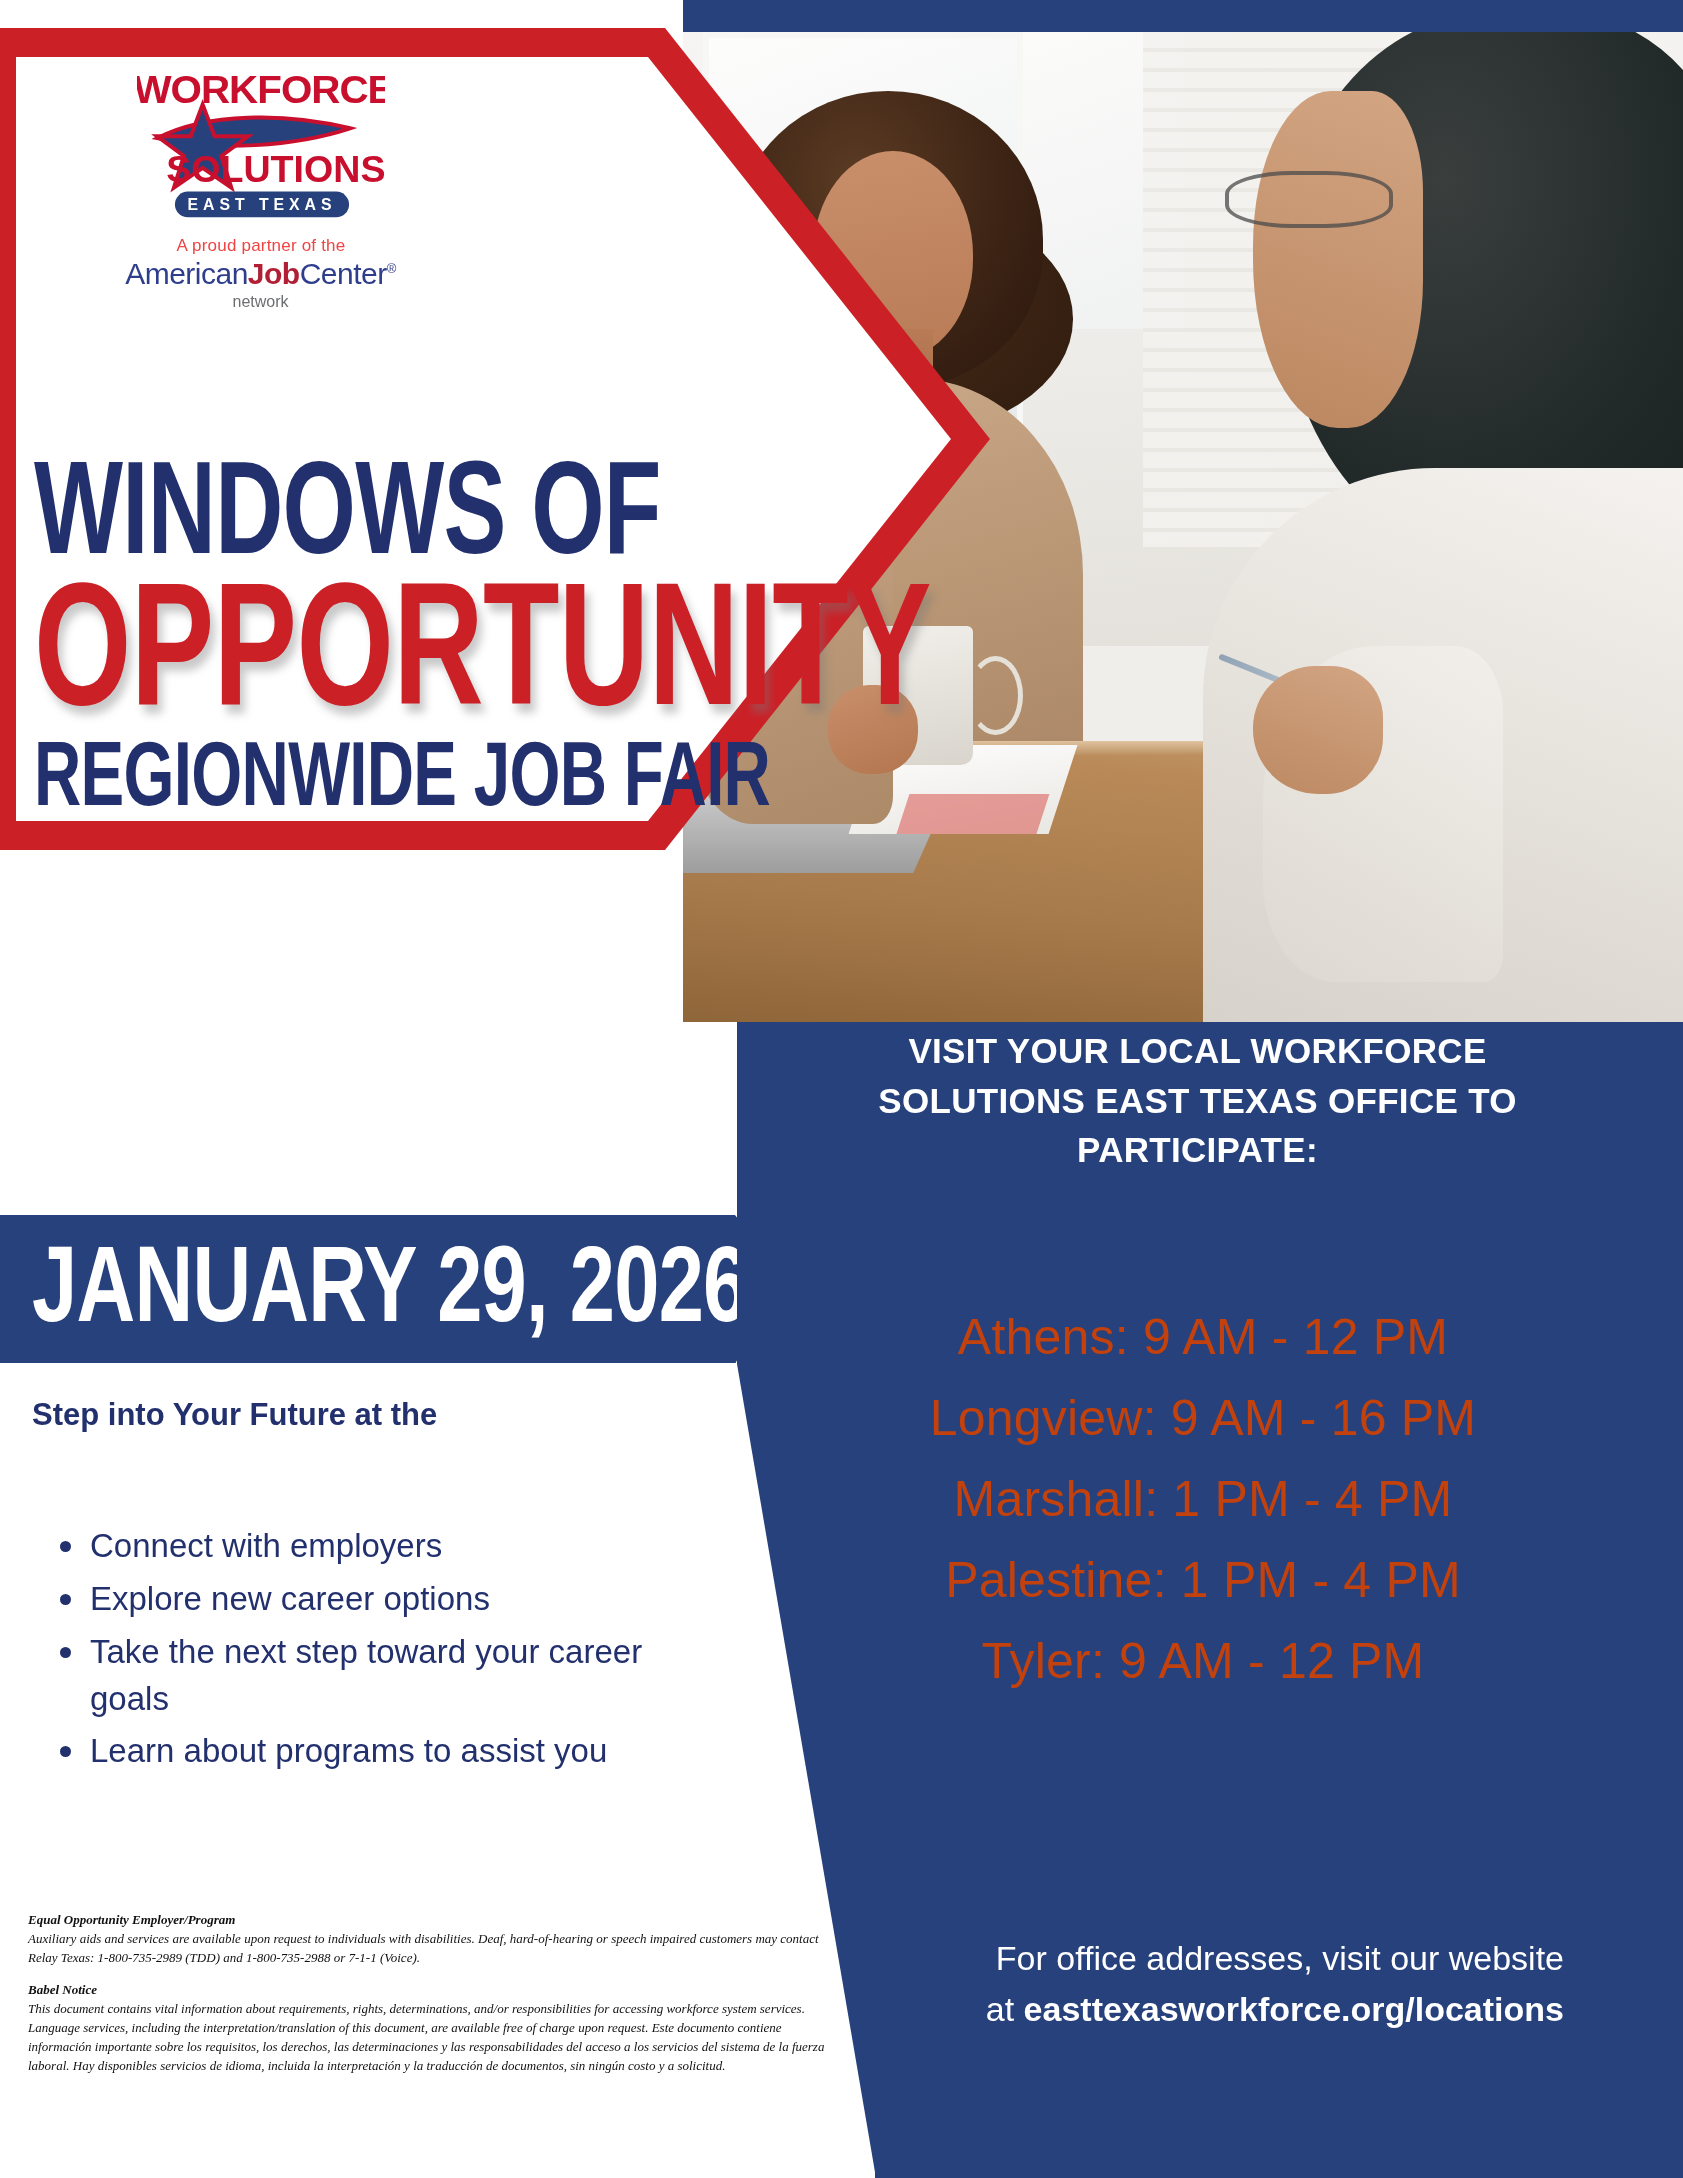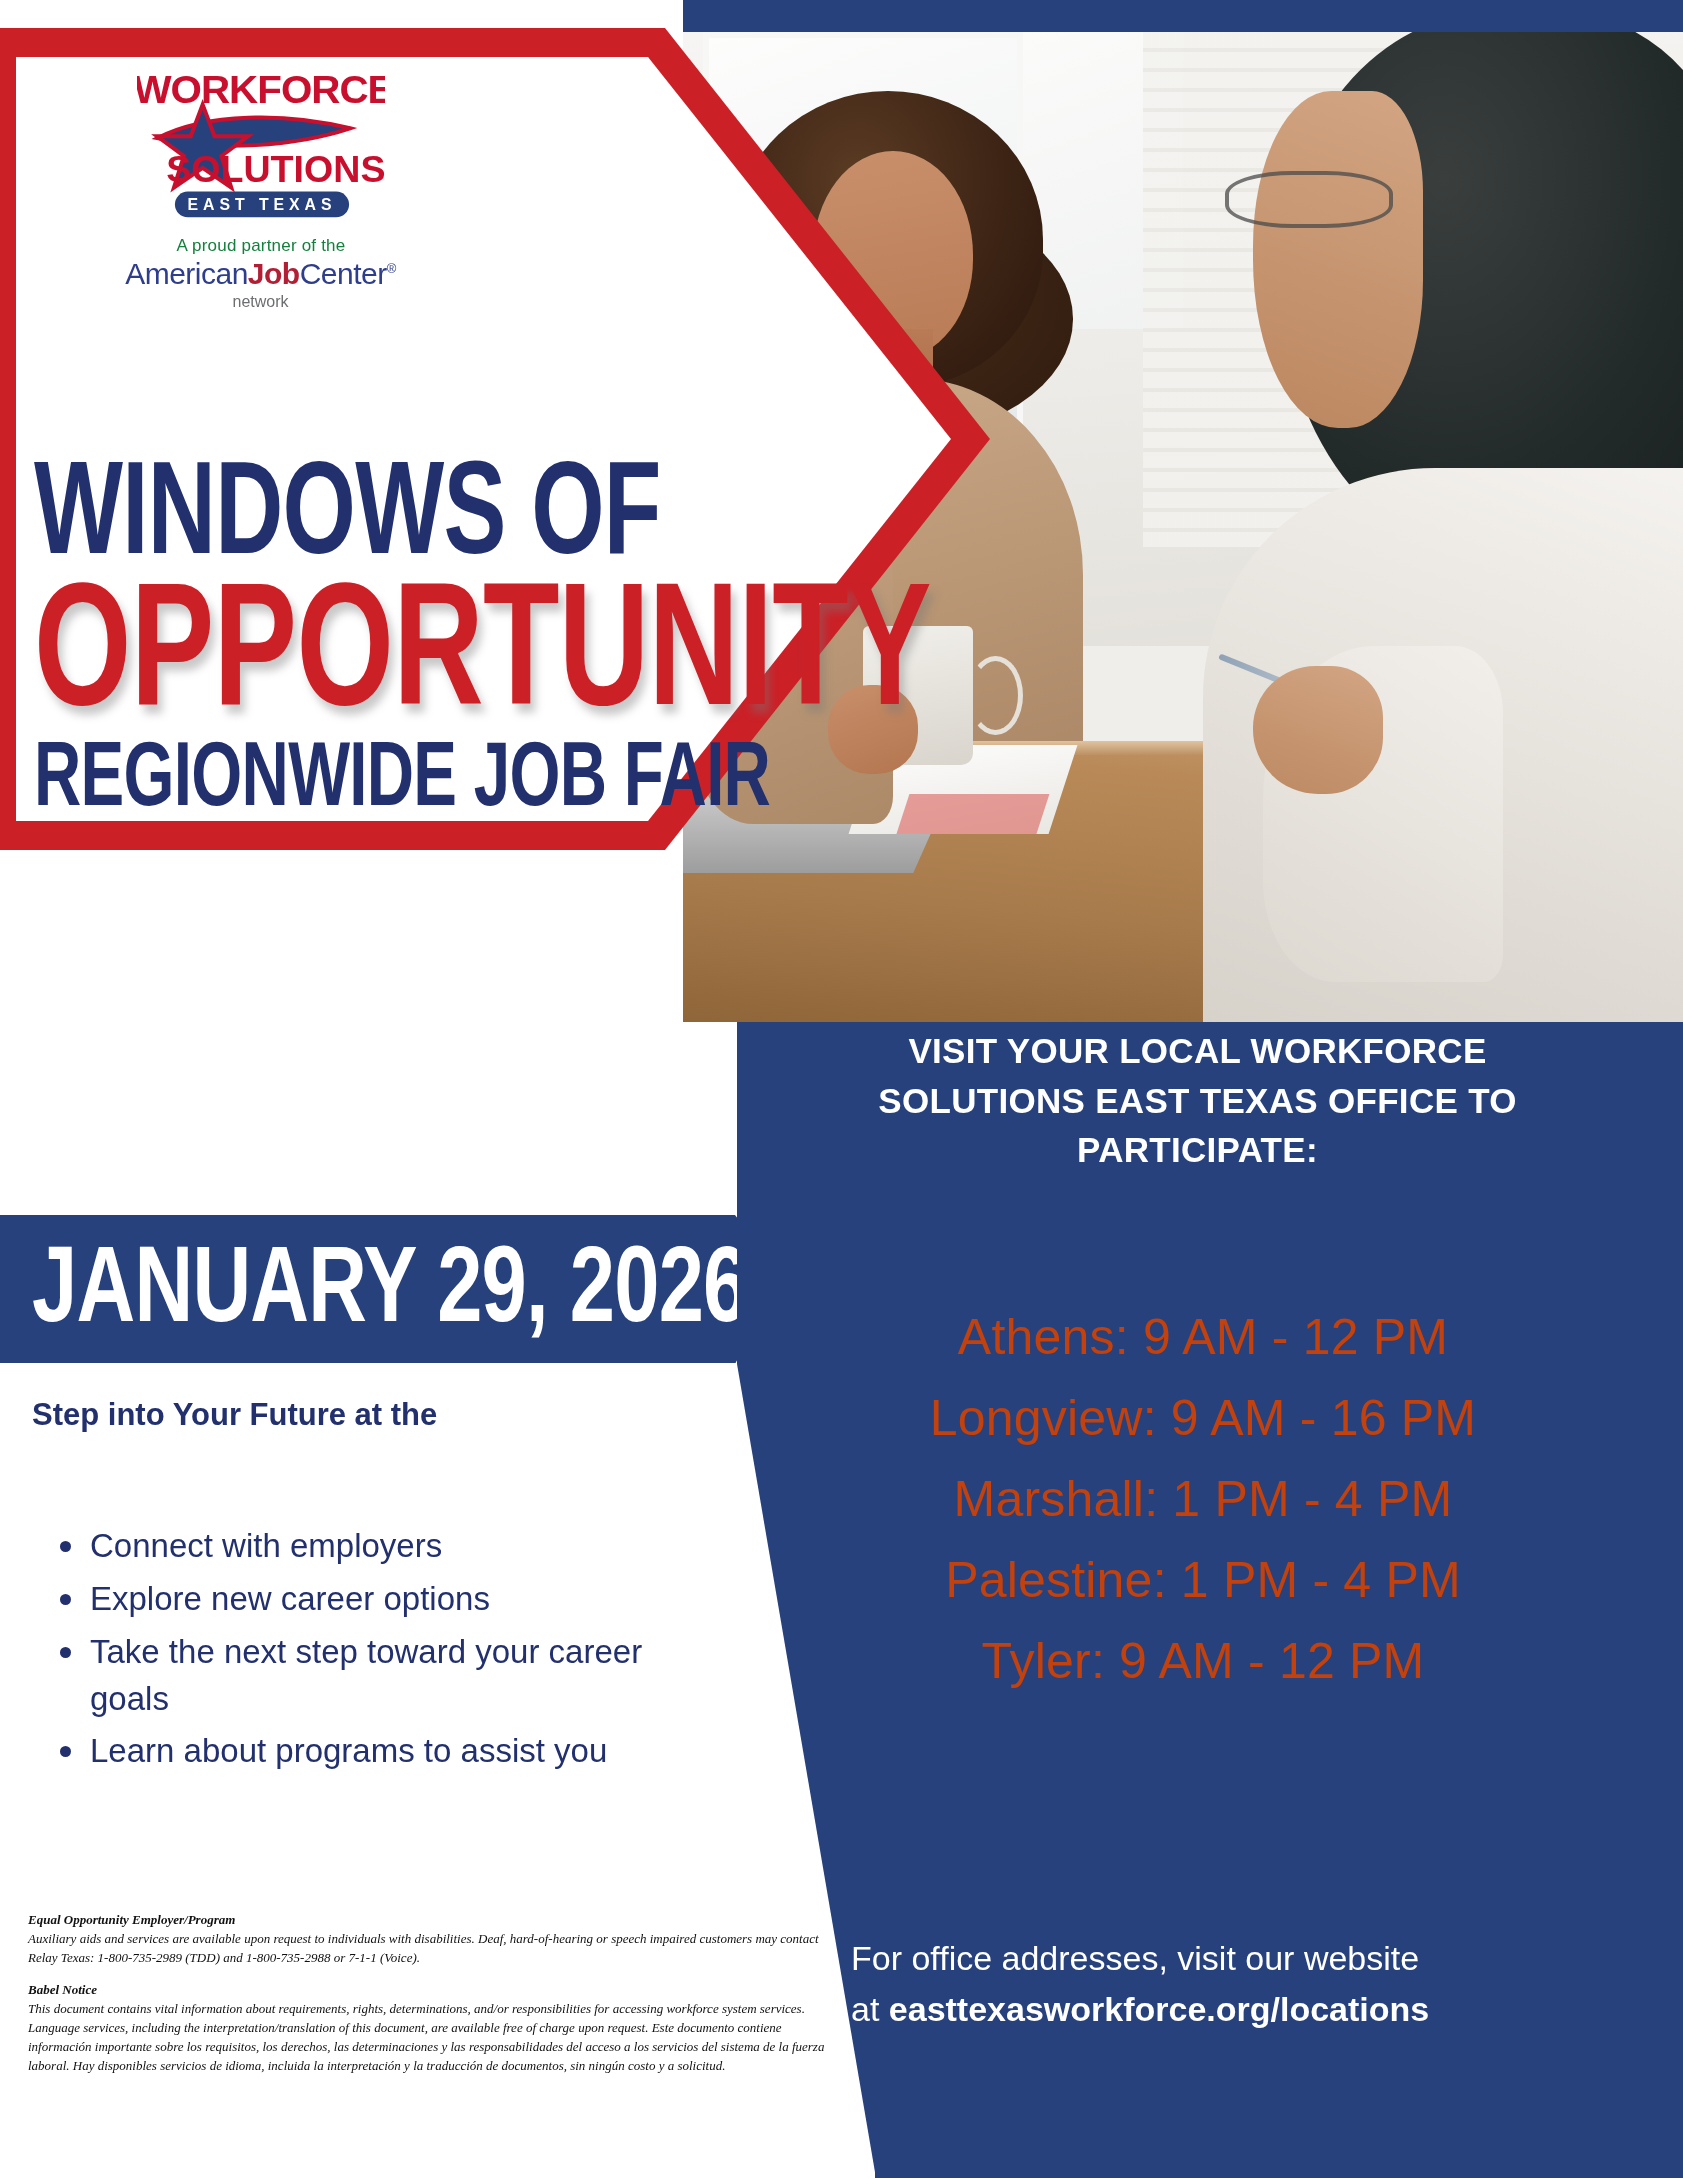--- a/index.html
+++ b/index.html
@@ -85,21 +85,21 @@
       clip-path:polygon(0 0, 665px 0, 990px 411px, 665px 822px, 0 822px);}
   .chev-white{position:absolute;left:14px;top:57px;width:937px;height:764px;
       background:#fff;
       clip-path:polygon(0 0, 634px 0, 937px 382px, 634px 764px, 0 764px);}
   .chev-left-strip{position:absolute;left:0;top:28px;width:16px;height:822px;background:#cc2027;}
 
   
   .logo{position:absolute;left:137px;top:61px;width:248px;height:188px;}
   .logo-svg{display:block;}
   .partner-txt{position:absolute;left:137px;top:236px;width:248px;text-align:center;
-      font-size:17px;color:#15803d;letter-spacing:0.2px;}
+      font-size:17px;color:#ef4444;letter-spacing:0.2px;}
   .ajc{position:absolute;left:117px;top:259px;width:287px;text-align:center;}
   .ajc-word{font-size:30px;letter-spacing:-0.5px;color:#2f3e8c;font-weight:400;line-height:1;}
   .ajc-word b{color:#b21f35;font-weight:700;}
   .ajc-reg{font-size:13px;vertical-align:super;color:#2f3e8c;}
   .ajc-net{font-size:16px;color:#6d6e71;margin-top:4px;}
 
   
   .headline{position:absolute;left:34px;top:450px;width:634px;}
   .hl-line{font-weight:700;color:#22306e;line-height:.88;letter-spacing:-1px;
       transform:scaleX(.72);transform-origin:left center;white-space:nowrap;}
@@ -130,21 +130,21 @@
   .legal .hdr{font-weight:700;}
   .legal .gap{height:13px;}
 
   
   .right-panel{position:absolute;left:737px;top:1022px;width:946px;height:1156px;background:#27417c;
       clip-path:polygon(0 0, 946px 0, 946px 1156px, 139px 1156px, 0 342px);}
   .rp-head{position:absolute;left:851px;top:1026px;width:693px;text-align:center;color:#fff;
       font-size:35px;font-weight:700;line-height:1.42;letter-spacing:0.3px;}
   .rp-list{position:absolute;left:812px;top:1297px;width:782px;text-align:center;color:#c2410c;}
   .rp-list div{font-size:50px;font-weight:400;line-height:1.62;letter-spacing:0.2px;}
-  .rp-foot{position:absolute;left:851px;top:1933px;width:713px;text-align:left;color:#fff;
+  .rp-foot{position:absolute;left:851px;top:1933px;width:713px;text-align:right;color:#fff;
       font-size:34px;line-height:1.5;}
   .rp-foot b{font-weight:700;}
 
   
   .navy-bottom{position:absolute;left:875px;top:2166px;width:808px;height:12px;background:#27417c;}
 </style>
 </head>
 <body>
 
 <div id="flyer">

